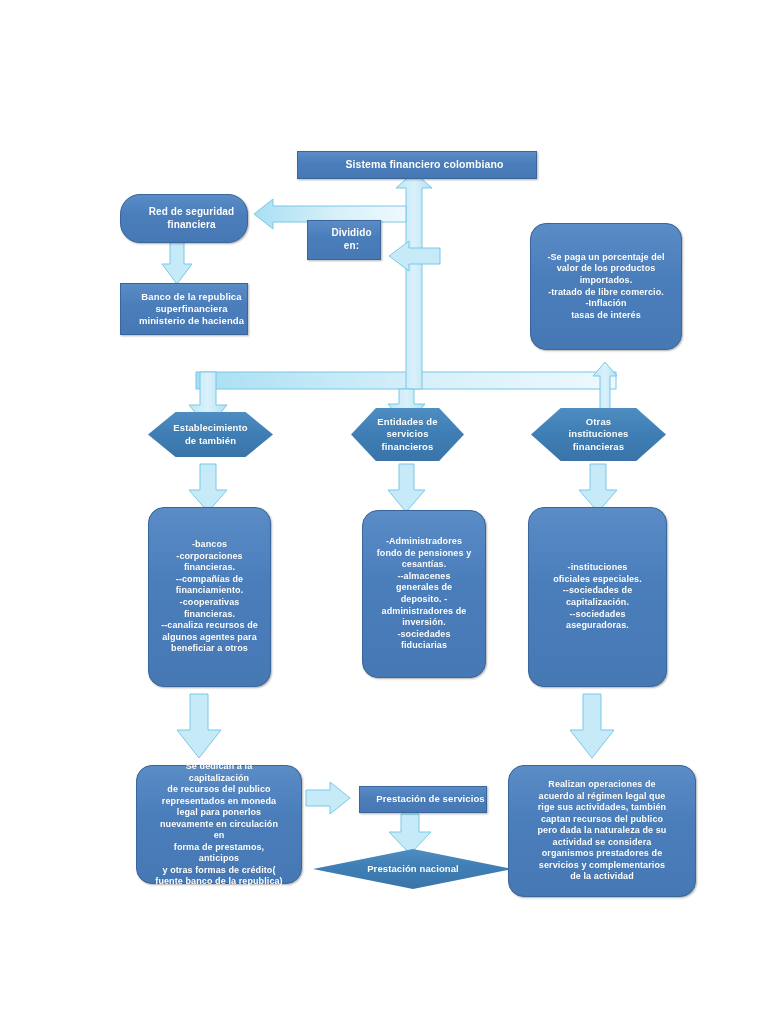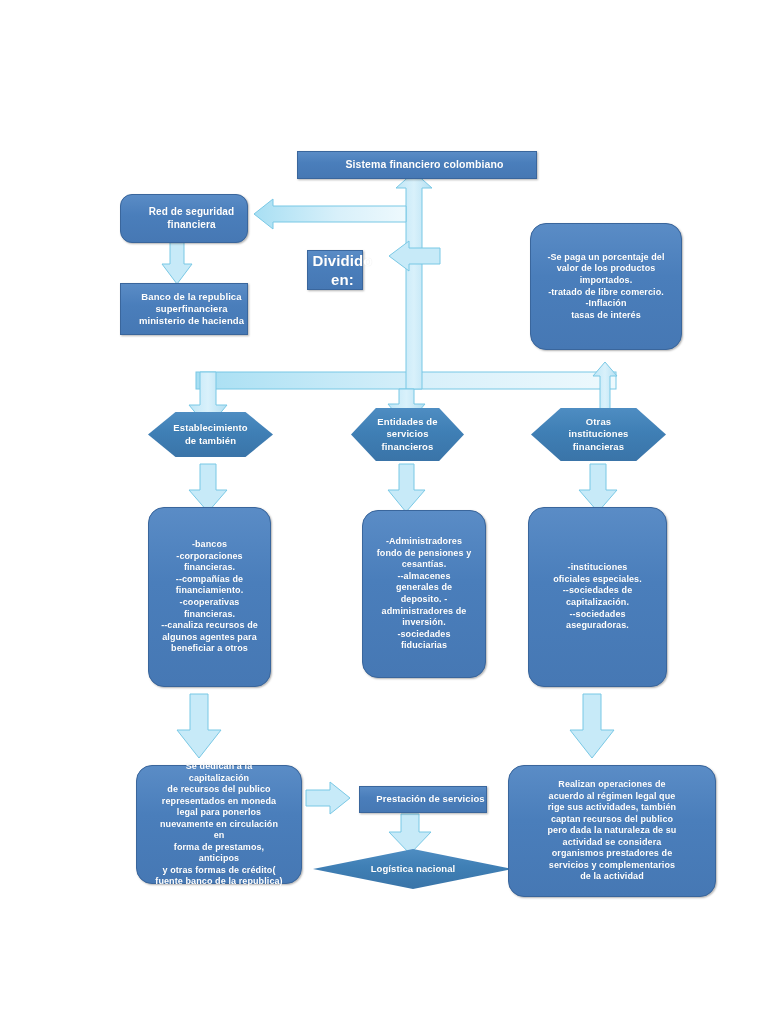--- a/index.html
+++ b/index.html
@@ -37,21 +37,21 @@
   
   .rect {
     background: #4a7ebb;
     border: 1px solid #3a669c;
     box-shadow: 1px 1px 2px rgba(0,0,0,.30);
   }
   
   .round {
     background: #4a7ebb;
     border: 1px solid #3a669c;
-    border-radius: 12px;
+    border-radius: 20px;
     box-shadow: 1px 1px 2px rgba(0,0,0,.30);
   }
   .round-lg { border-radius: 16px; }
   
   .rect, .round {
     background-image: linear-gradient(to bottom, #5a8cc6 0%, #4a7ebb 42%, #4678b4 100%);
     padding-left: 15px;
   }
   
   .hex {
@@ -151,21 +151,21 @@
 
   <div class="node rect" style="left:297px;top:151px;width:240px;height:28px;font-size:10.5px;">Sistema financiero colombiano</div>
 
   <div class="node round" style="left:120px;top:194px;width:128px;height:49px;font-size:10px;">Red de seguridad
 financiera</div>
 
   <div class="node rect" style="left:120px;top:283px;width:128px;height:52px;font-size:9.5px;">Banco de la republica
 superfinanciera
 ministerio de hacienda</div>
 
-  <div class="node rect" style="left:307px;top:250px;width:56px;height:40px;font-size:15px;">Dividido
+  <div class="node rect" style="left:307px;top:220px;width:74px;height:40px;font-size:10px;">Dividido
 en:</div>
 
   <div class="node round round-lg" style="left:530px;top:223px;width:152px;height:127px;font-size:9px;padding:0 6px;">-Se paga un porcentaje del
 valor de los productos
 importados.
 -tratado de libre comercio.
 -Inflación
 tasas de interés</div>
 
   <div class="node hex" style="left:148px;top:412px;width:125px;height:45px;font-size:9.5px;">Establecimiento
@@ -212,23 +212,23 @@
 de recursos del publico
 representados en moneda
 legal para ponerlos
 nuevamente en circulación en
 forma de prestamos, anticipos
 y otras formas de crédito(
 fuente banco de la republica)</div>
 
   <div class="node rect" style="left:348px;top:786px;width:128px;height:27px;font-size:9.5px;margin-left:11px;">Prestación de servicios</div>
 
-  <div class="node diamond" style="left:313px;top:849px;width:200px;height:40px;font-size:9.5px;">Logística nacional</div>
-
-  <div class="node round round-lg" style="left:508px;top:765px;width:208px;height:132px;font-size:9px;padding:0 15px;">Realizan operaciones de
+  <div class="node diamond" style="left:313px;top:849px;width:200px;height:40px;font-size:9.5px;">Prestación nacional</div>
+
+  <div class="node round round-lg" style="left:508px;top:765px;width:188px;height:132px;font-size:9px;padding:0 15px;">Realizan operaciones de
 acuerdo al régimen legal que
 rige sus actividades, también
 captan recursos del publico
 pero dada  la naturaleza de su
 actividad se considera
 organismos prestadores de
 servicios y complementarios
 de la actividad</div>
 
 </div>

